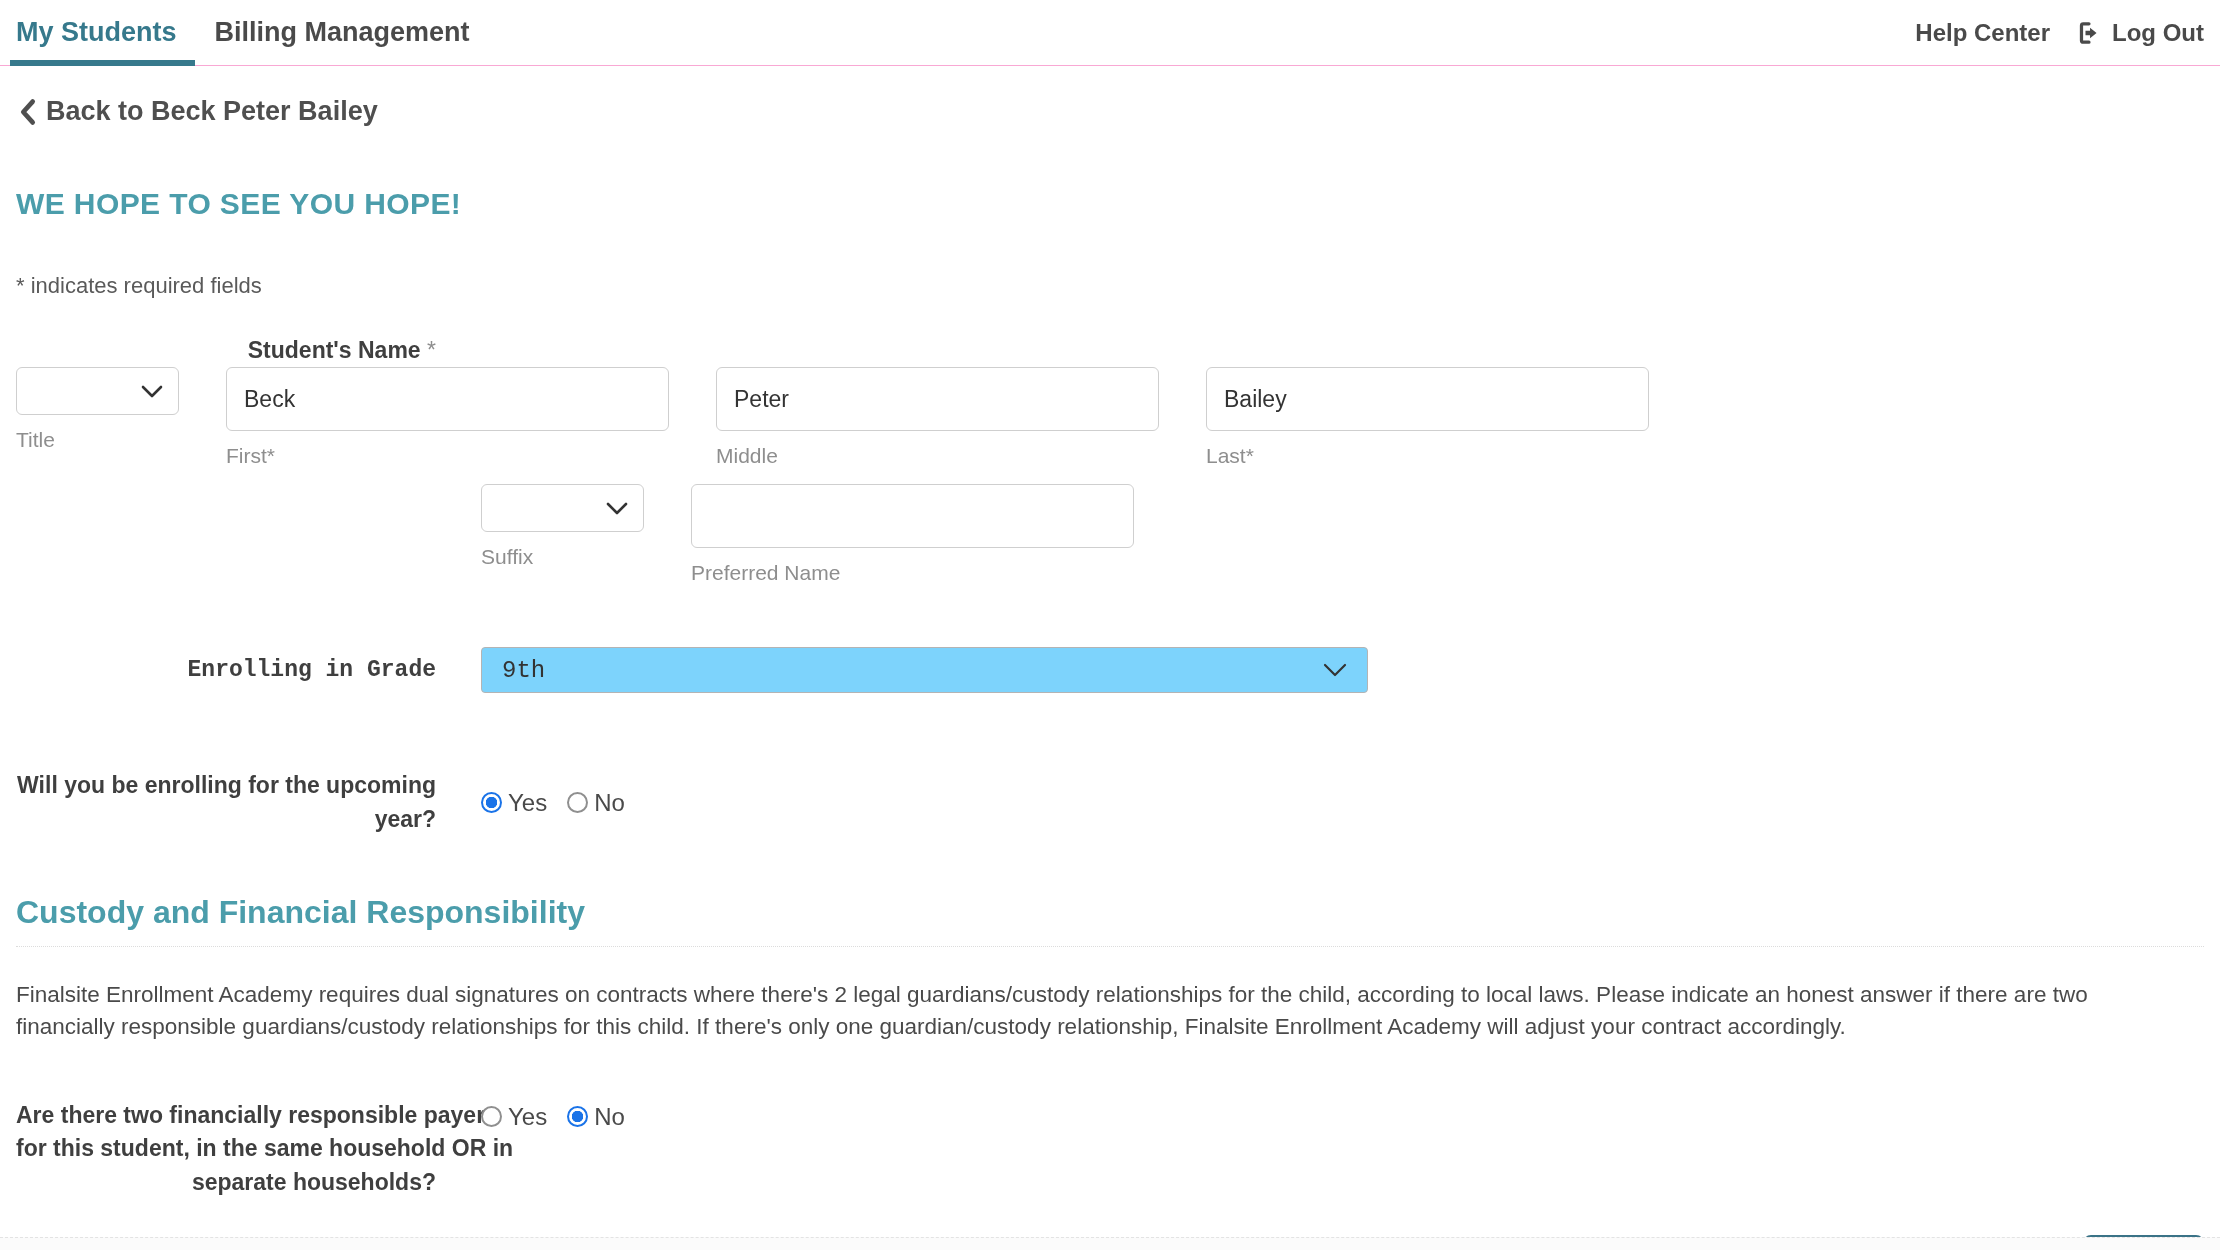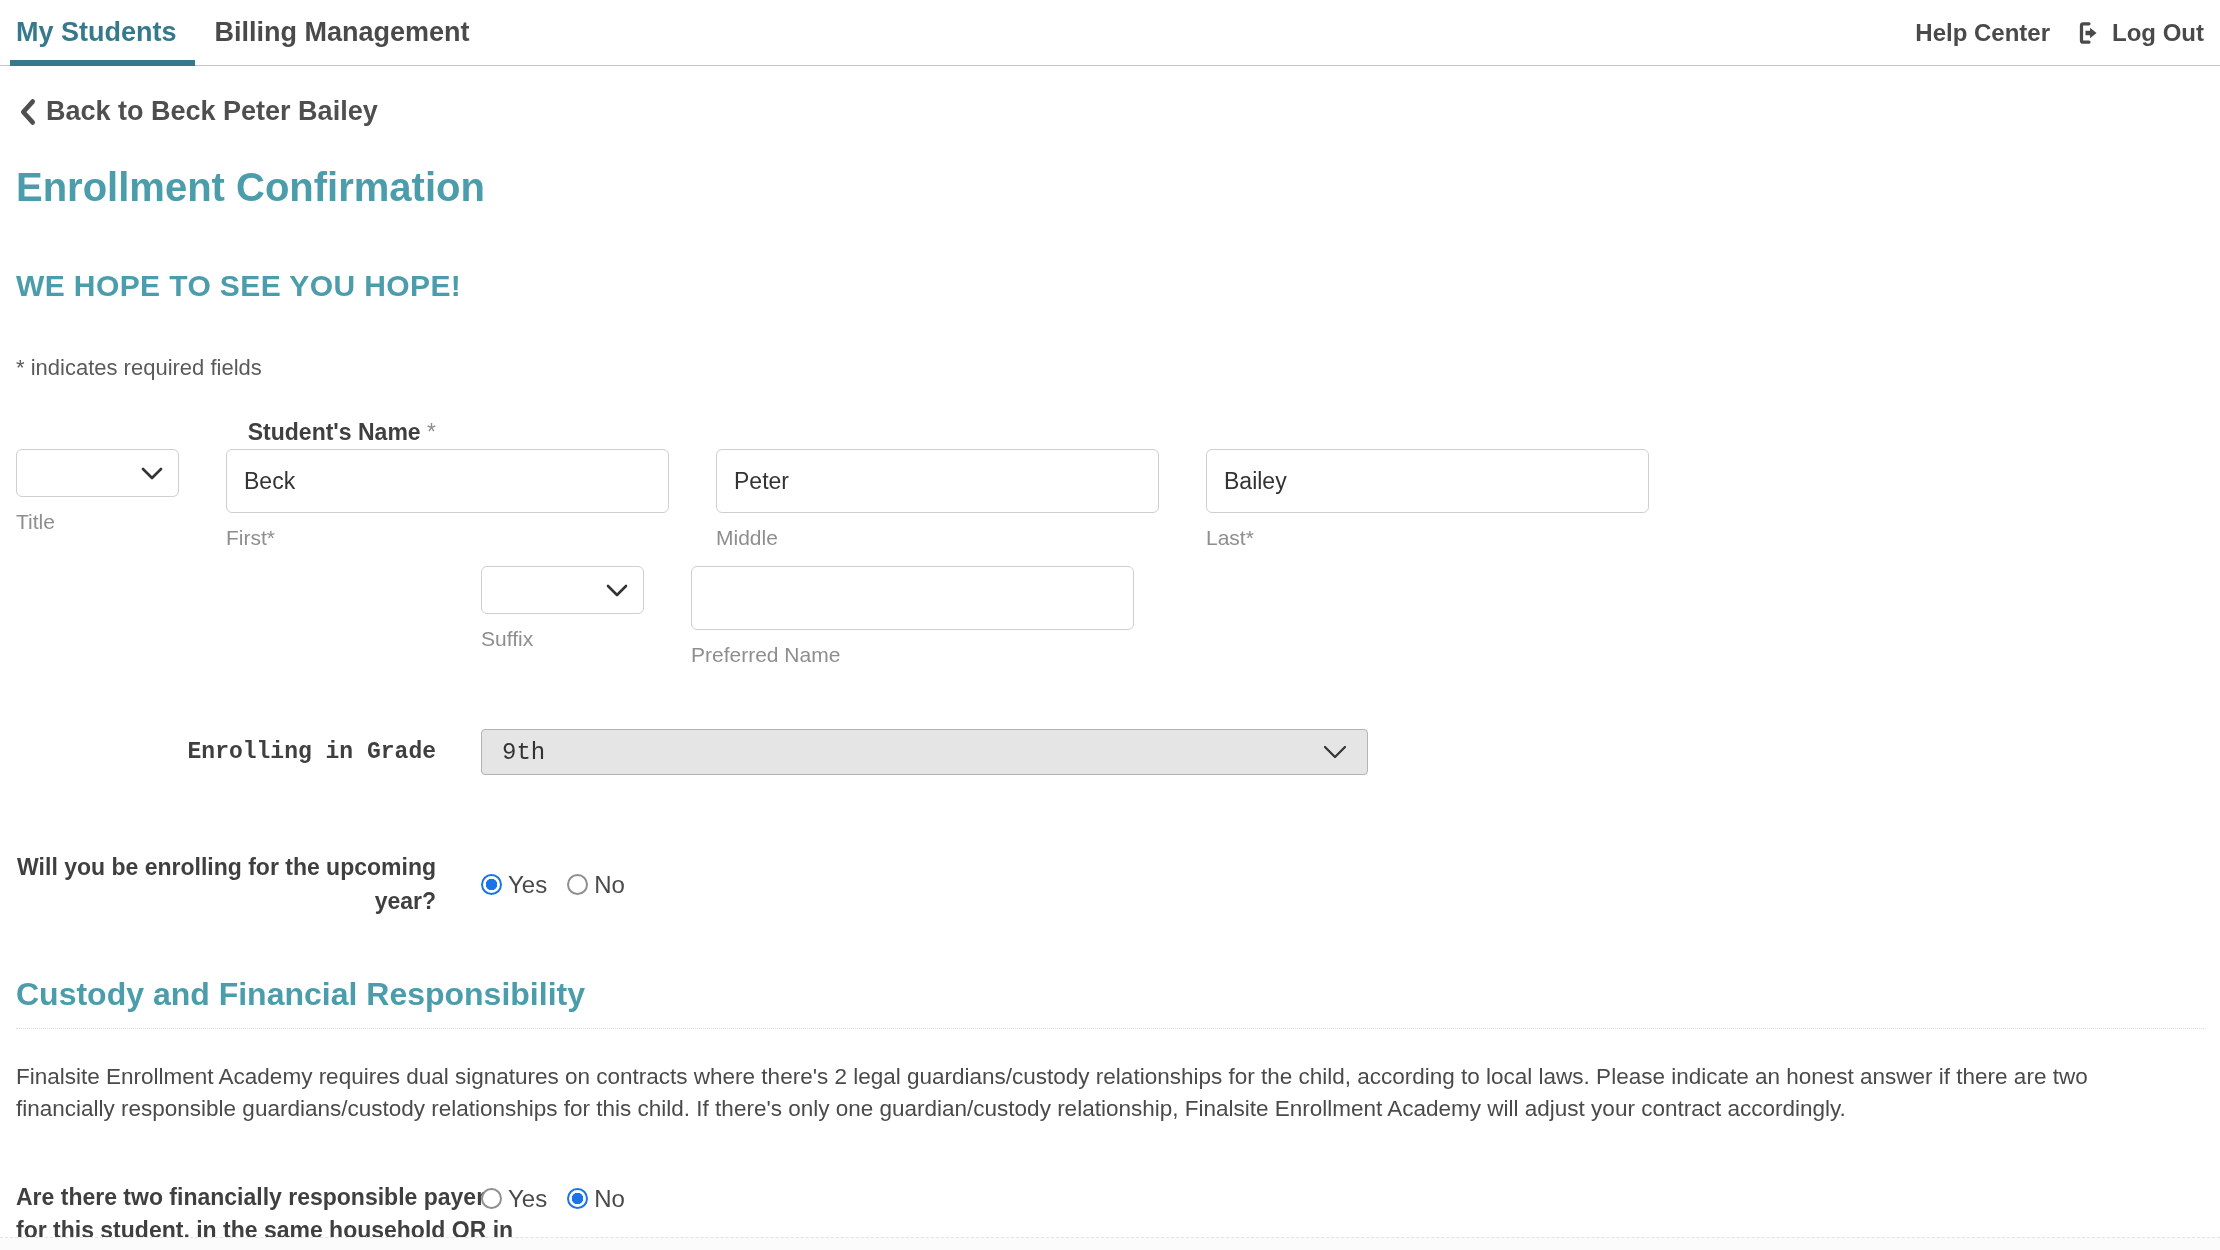--- a/index.html
+++ b/index.html
@@ -69,21 +69,21 @@
     padding:0 17px; outline:none; background:#fff;
   }
   .select {
     width:163px; height:48px;
     border:1px solid #cfcfcf; border-radius:6px; background:#fff;
     display:flex; align-items:center; justify-content:space-between;
     padding:0 15px; cursor:pointer; font-size:23px; color:#333;
   }
   .grade-select {
     width:887px; height:46px;
-    background:#e5e5e5; border:1px solid #b4b4b4; border-radius:4px;
+    background:#7dd3fc; border:1px solid #b4b4b4; border-radius:4px;
     display:flex; align-items:center; justify-content:space-between;
     padding:0 20px; cursor:pointer; font-size:24px; color:#333;
   }
 
   .name-row   { margin-top:22px;flex-direction:column; }
   .name-row2  { margin-top:16px; }
   .grade-row  { margin-top:62px; align-items:center;font-family:Liberation Mono, monospace; }
   .radio-row  { margin-top:76px; }
   .q-row      { margin-top:56px; }
 
@@ -158,21 +158,20 @@
 
   <a class="back">
     <span class="icon">
       <svg width="25" height="30" viewBox="0 0 24 28">
         <polyline points="16,4 7,14 16,24" fill="none" stroke="#4f4f4f" stroke-width="4.5" stroke-linecap="round" stroke-linejoin="round"></polyline>
       </svg>
     </span>
     <span>Back to Beck Peter Bailey</span>
   </a>
 
-  <h1 class="page-title">Enrollment Confirmation</h1>
   <h2 class="welcome">WE HOPE TO SEE YOU HOPE!</h2>
   <div class="req-note">* indicates required fields</div>
 
   <div class="form-row name-row">
     <div class="label-col field-align">
       <span>Student's Name</span>
       <span class="ast">*</span>
     </div>
     <div class="fields">
       <div class="fg">

